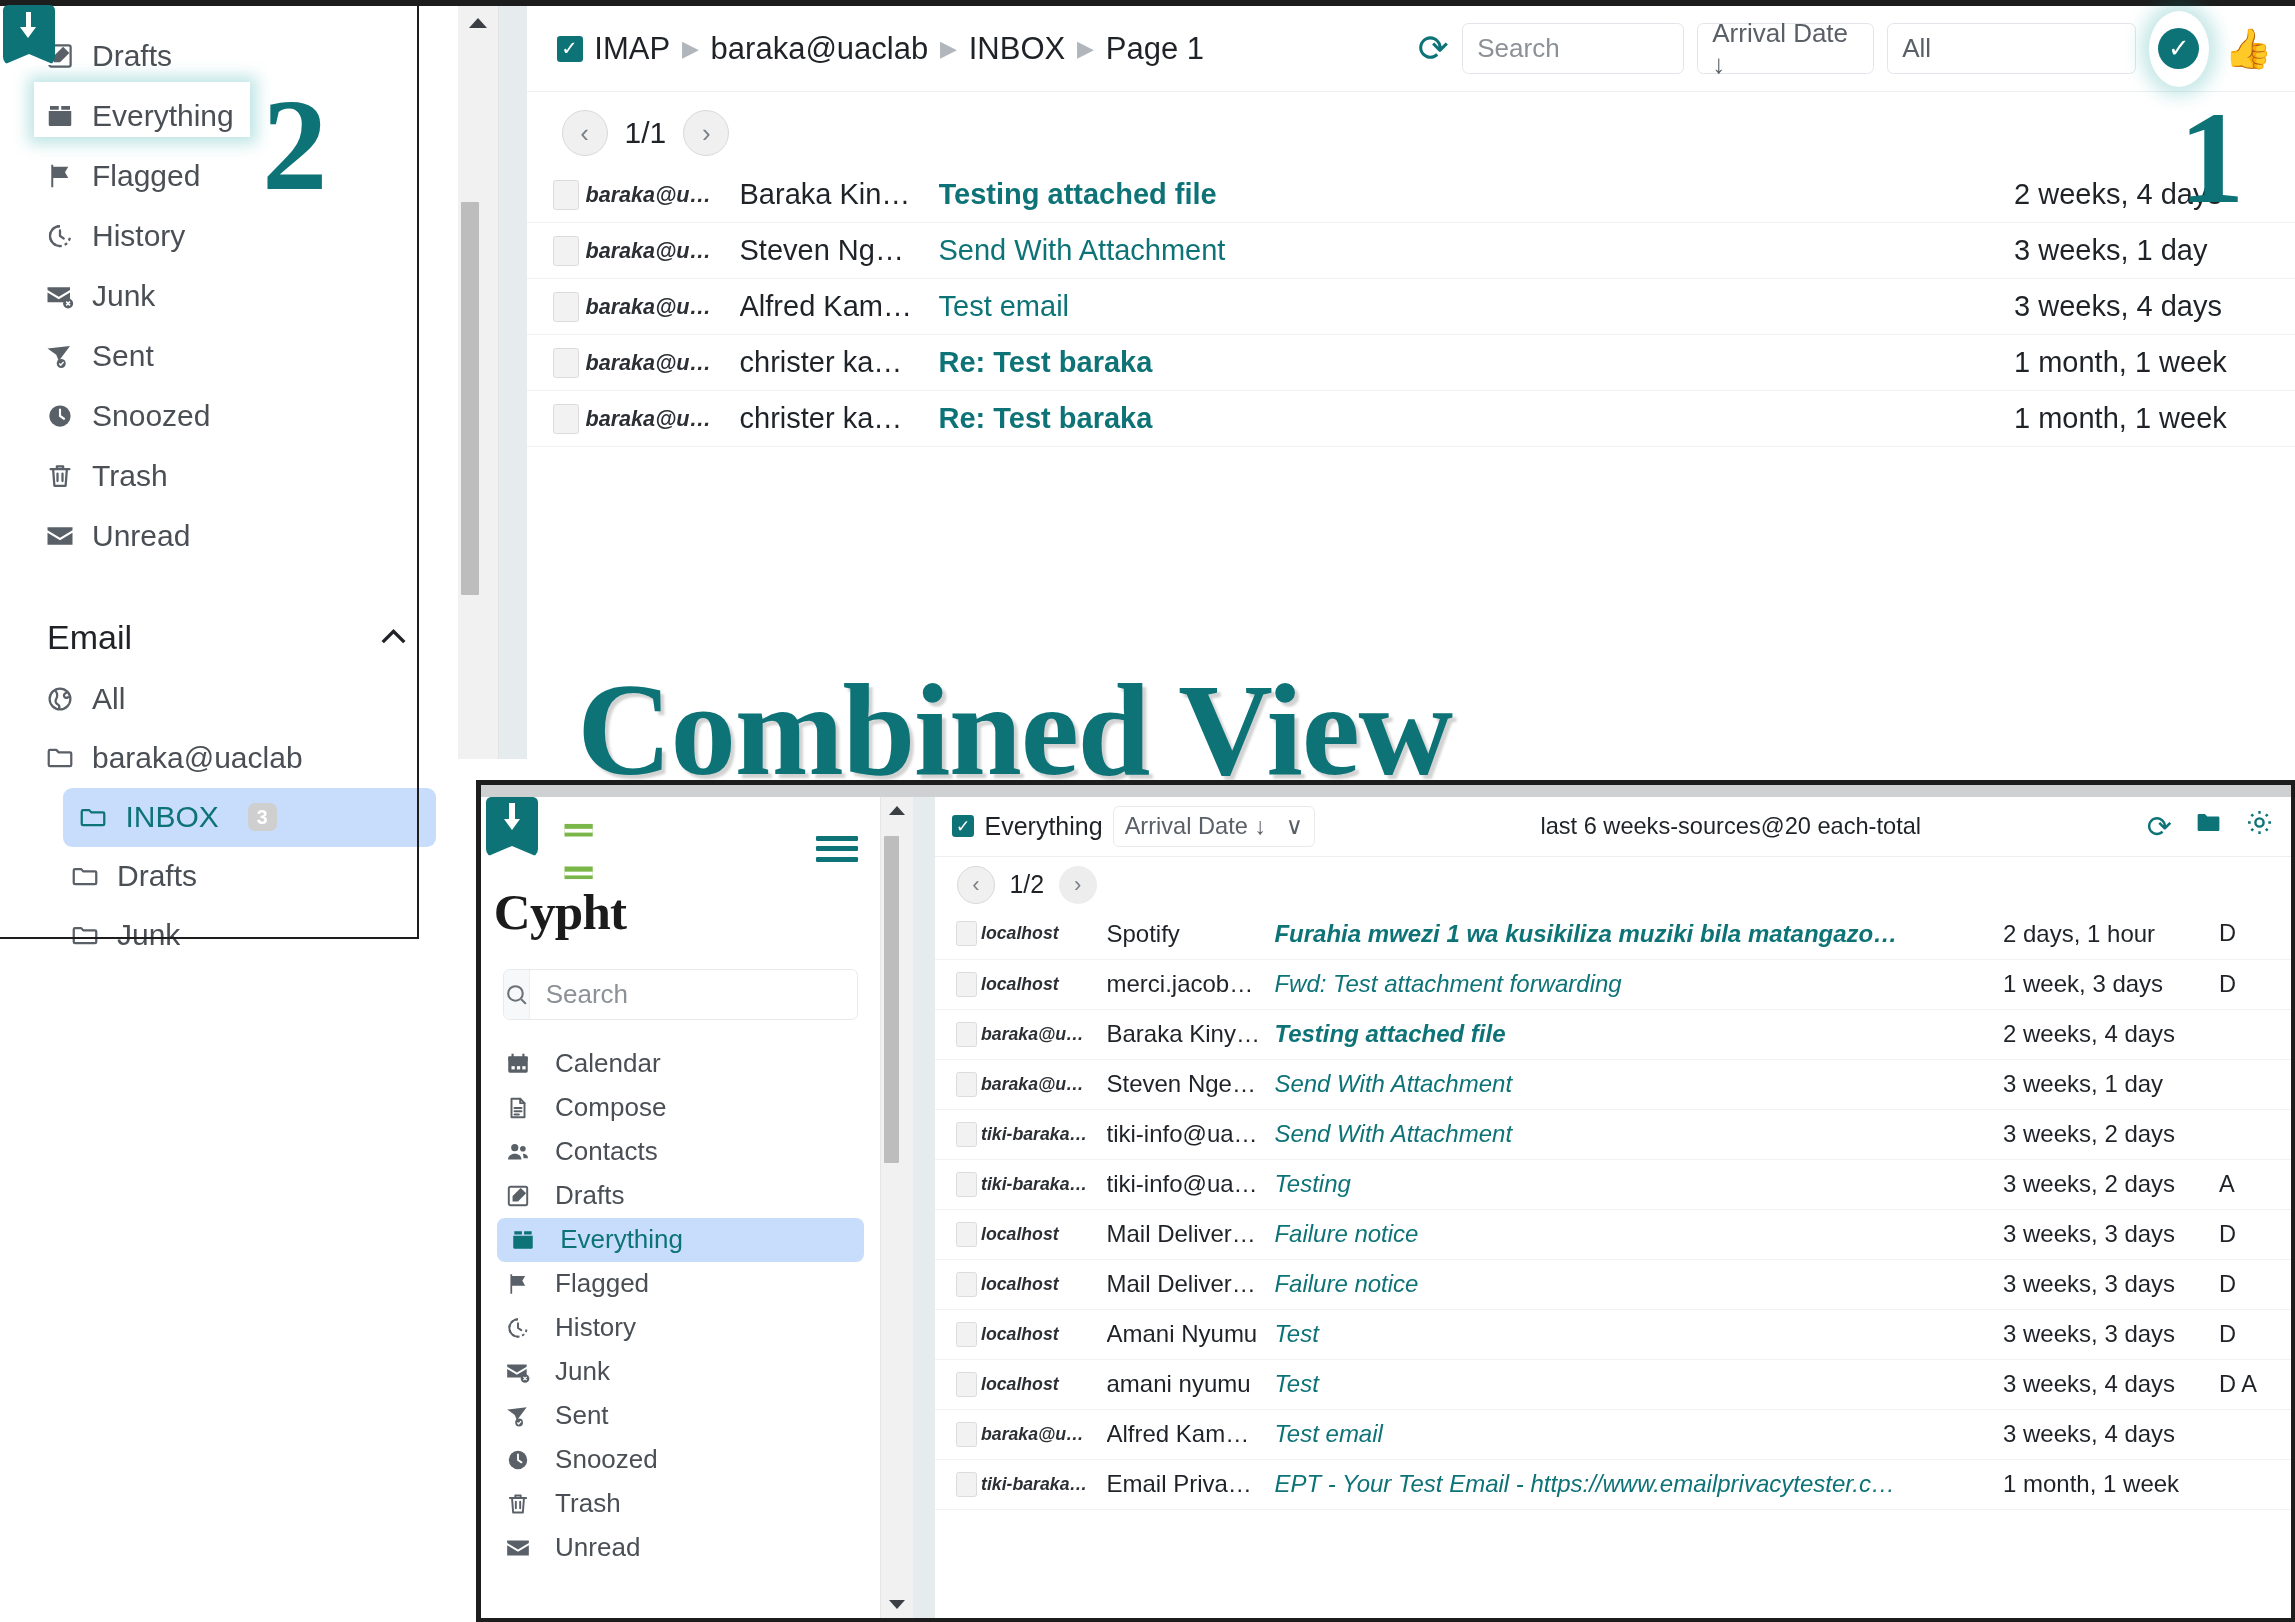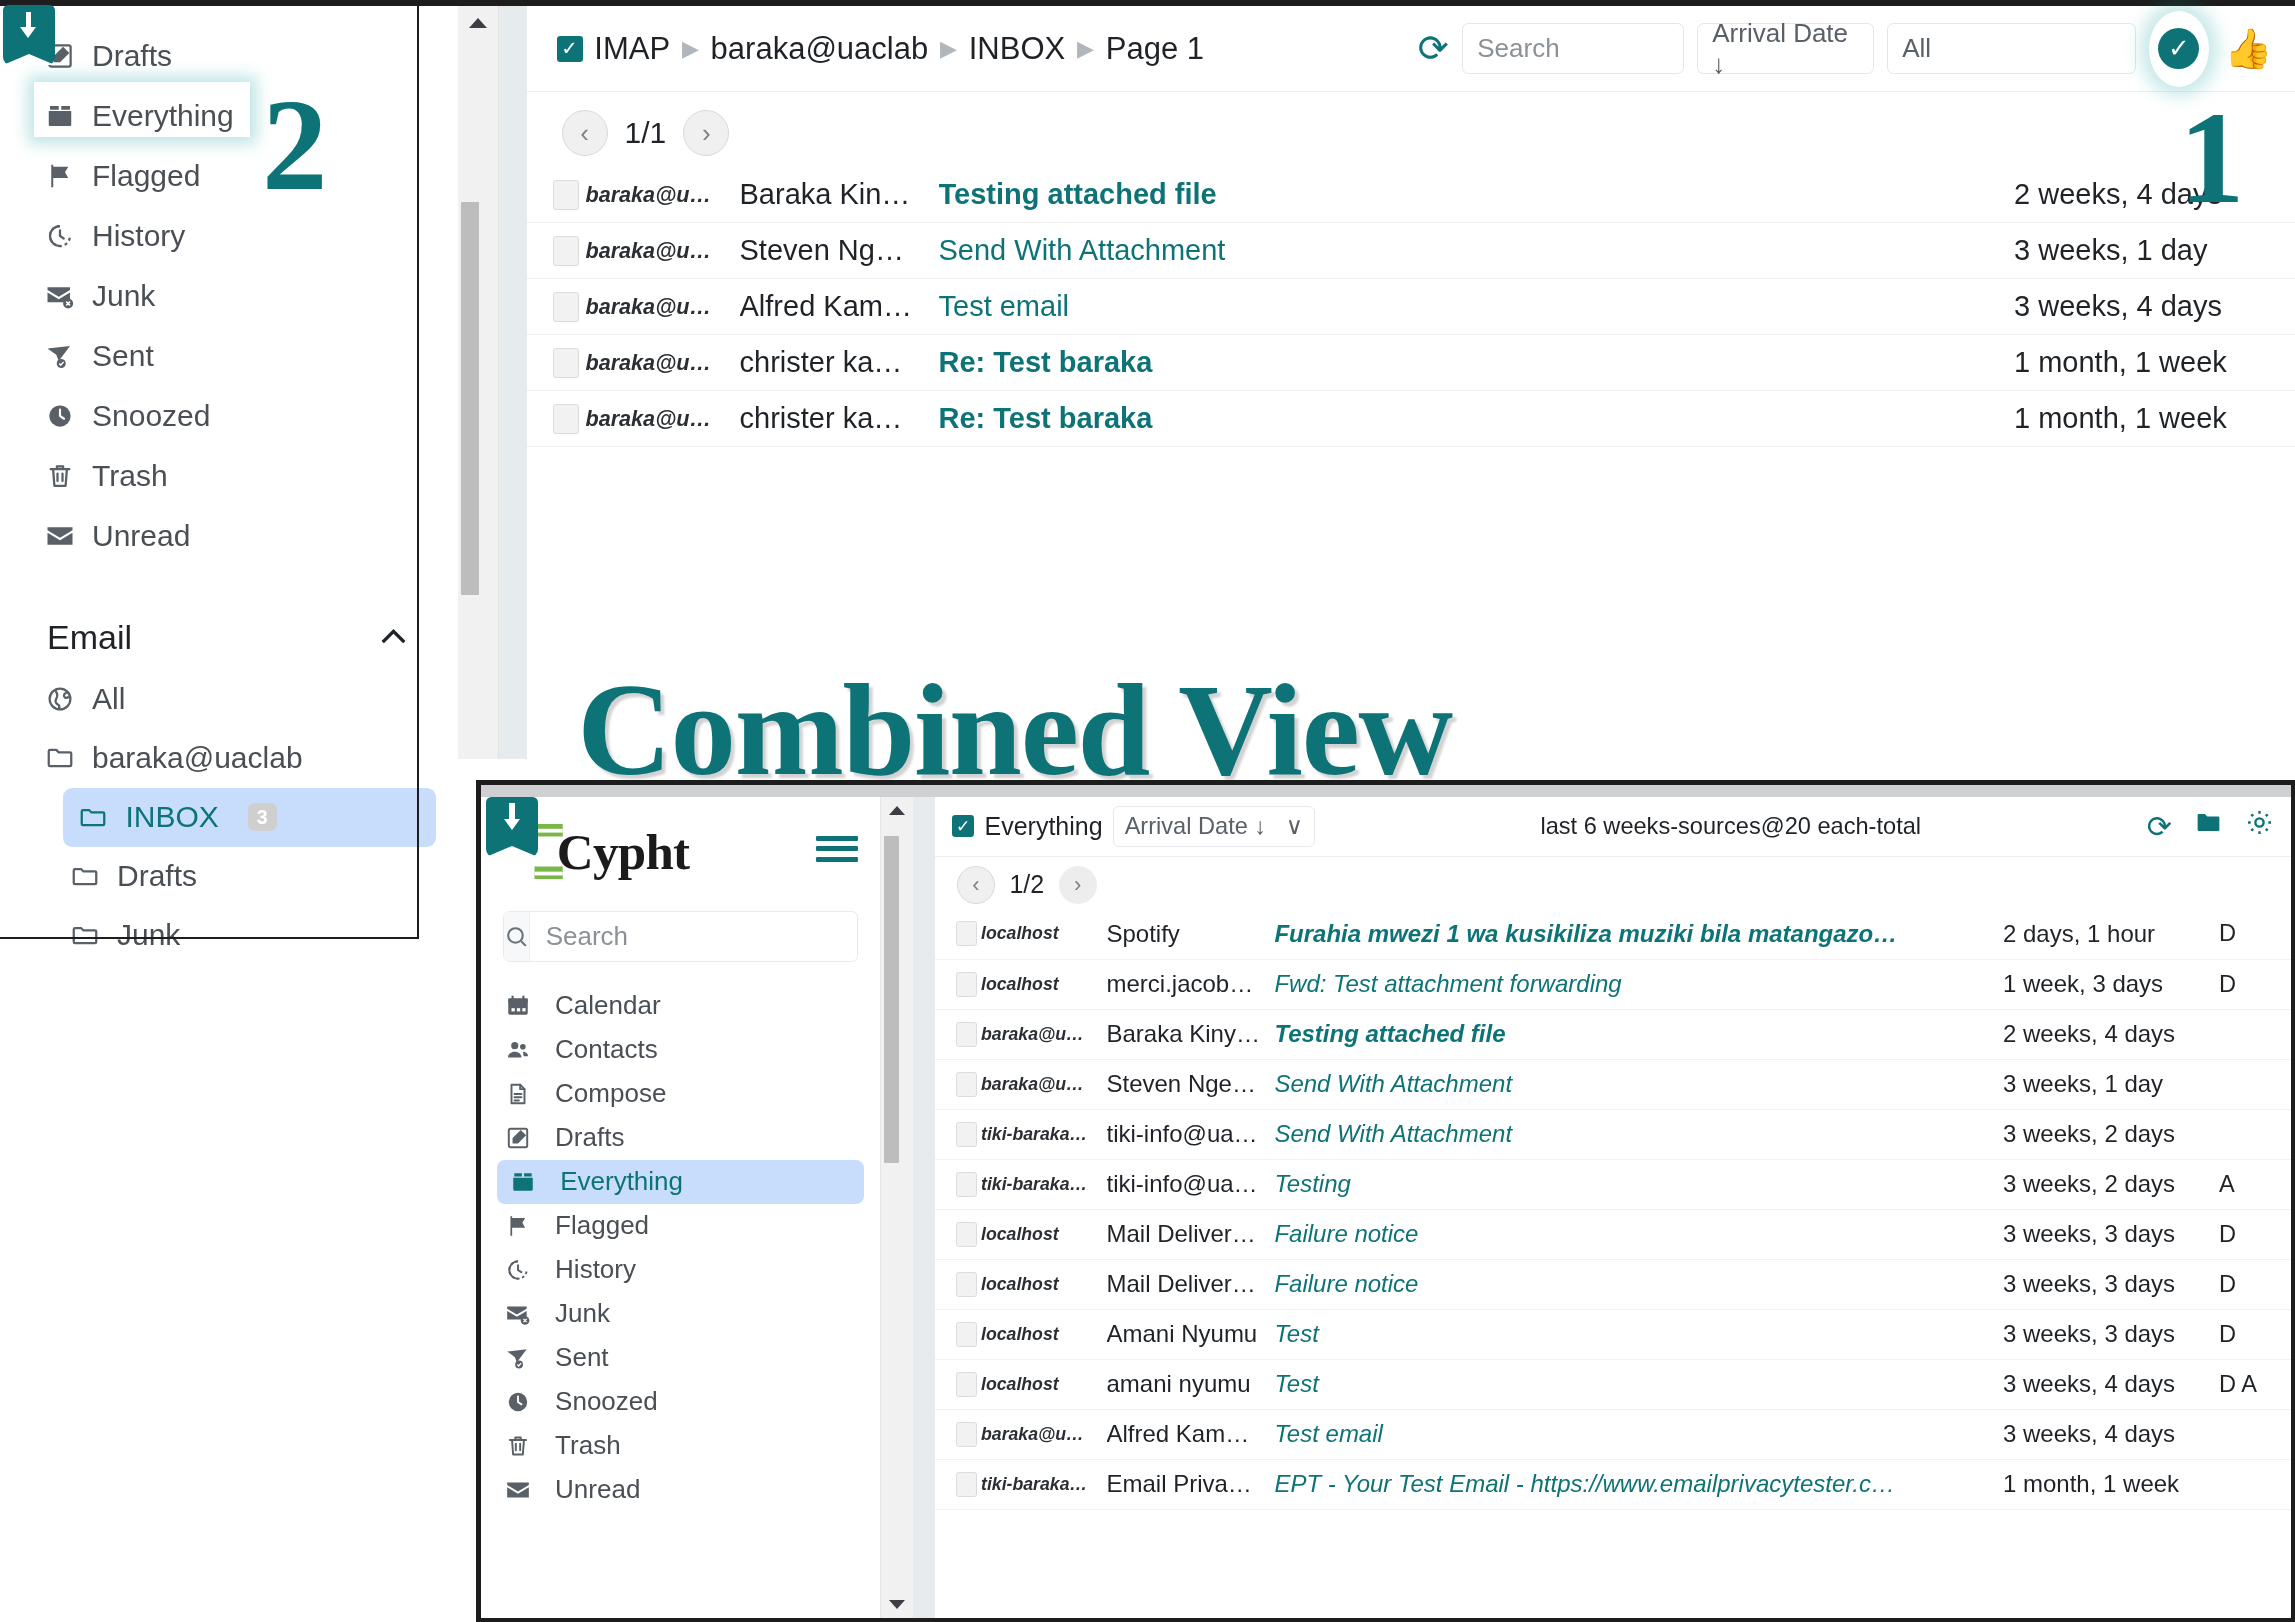--- a/index.html
+++ b/index.html
@@ -150,21 +150,21 @@
   #bottom-panel {
     position:absolute; left:476px; top:780px; width:1820px; height:843px;
     background:#fff; border:5.9px solid #1d1d1d; z-index:5; overflow:hidden;
     display:flex; flex-direction:column;
   }
   #bp-titlebar { height:11.8px; background:#cfd0d2; flex:0 0 11.8px; }
   #bp-body { flex:1; display:flex; min-height:0; }
 
   .sidebar-bot { width:399px; background:#fff; position:relative; padding-top:6.5px; }
   .logo-row { display:flex; align-items:flex-start; justify-content:space-between; padding:17px 22px 0 22px; }
-  .logo-wrap { display:flex; align-items:center; }
+  .logo-wrap { display:flex; align-items:center;flex-direction:column; }
   .logo-c { width:63px; height:63px; position:relative; }
   .logo-txt { font-family:"Liberation Serif", serif; font-weight:bold; font-size:51px; color:#1b1b1b; margin-left:-9.2px; letter-spacing:-0.7px; }
   .hamburger { width:42px; display:flex; flex-direction:column; gap:5.9px; margin-top:15.7px; }
   .hamburger span { height:4.6px; background:#0d7377; border-radius:1.3px; display:block; }
 
   .search-box {
     margin:27.5px 22px 0 22px; height:51px; border:1.3px solid #e7eaed; border-radius:6.5px;
     display:flex; align-items:center; overflow:hidden; background:#fff;
   }
   .search-box .sbtn { width:56px; height:100%; background:#f7f8f9; border-right:1.3px solid #eceff1;
@@ -606,38 +606,38 @@
                 <rect x="11" y="14" width="3" height="3" fill="#fff"></rect>
                 <rect x="16" y="14" width="3" height="3" fill="#fff"></rect>
                 <rect x="6" y="2.5" width="2" height="3.5" fill="#5a6067"></rect>
                 <rect x="16" y="2.5" width="2" height="3.5" fill="#5a6067"></rect>
               </svg>
             </span>
             <span class="lbl">Calendar</span>
           </div>
           <div class="bside-item">
             <span class="ic">
+              <svg viewBox="0 0 24 24" fill="none" stroke="#5a6067" stroke-width="1.8" stroke-linecap="round" stroke-linejoin="round">
+                <path d="M6 3.5h8l4 4v13H6z"></path>
+                <path d="M14 3.5v4h4"></path>
+                <path d="M8.8 12h6.4M8.8 15h6.4M8.8 18h4"></path>
+              </svg>
+            </span>
+            <span class="lbl">Compose</span>
+          </div>
+          <div class="bside-item">
+            <span class="ic">
               <svg viewBox="0 0 24 24" fill="#5a6067">
                 <circle cx="9" cy="8" r="3.3"></circle>
                 <circle cx="16.5" cy="9" r="2.6"></circle>
                 <path d="M2.8 19c0-3.3 2.8-5.4 6.2-5.4s6.2 2.1 6.2 5.4z"></path>
                 <path d="M16.6 13.6c2.6 0 4.6 1.6 4.6 4.1h-4z"></path>
               </svg>
             </span>
             <span class="lbl">Contacts</span>
-          </div>
-          <div class="bside-item">
-            <span class="ic">
-              <svg viewBox="0 0 24 24" fill="none" stroke="#5a6067" stroke-width="1.8" stroke-linecap="round" stroke-linejoin="round">
-                <path d="M6 3.5h8l4 4v13H6z"></path>
-                <path d="M14 3.5v4h4"></path>
-                <path d="M8.8 12h6.4M8.8 15h6.4M8.8 18h4"></path>
-              </svg>
-            </span>
-            <span class="lbl">Compose</span>
           </div>
           <div class="bside-item">
             <span class="ic">
               <svg viewBox="0 0 24 24" fill="none" stroke="#5a6067" stroke-width="1.8" stroke-linecap="round" stroke-linejoin="round">
                 <rect x="3.5" y="3.5" width="17" height="17" rx="1.5"></rect>
                 <path d="M14.5 4.5l5 5-7.5 7.5H7v-5z" fill="#5a6067" stroke="none"></path>
               </svg>
             </span>
             <span class="lbl">Drafts</span>
           </div>

